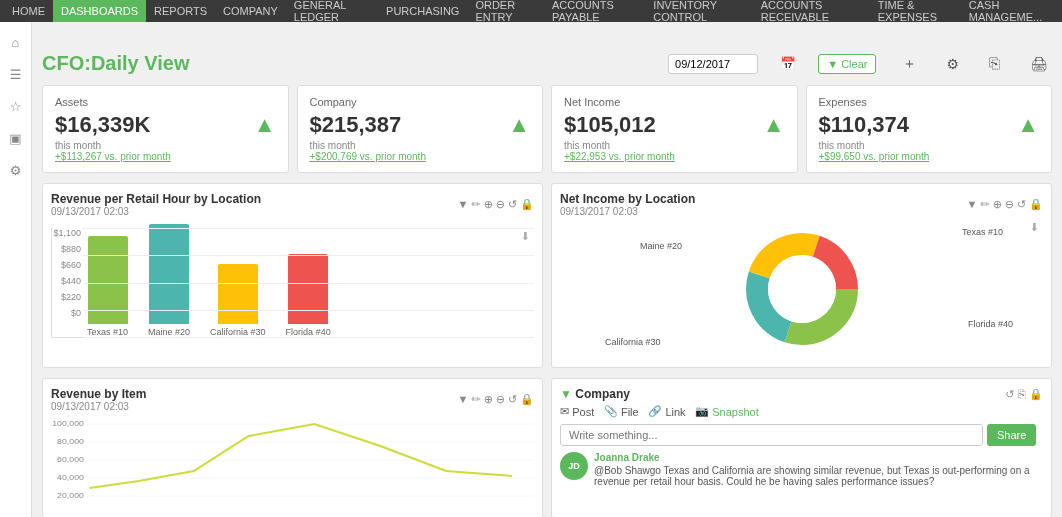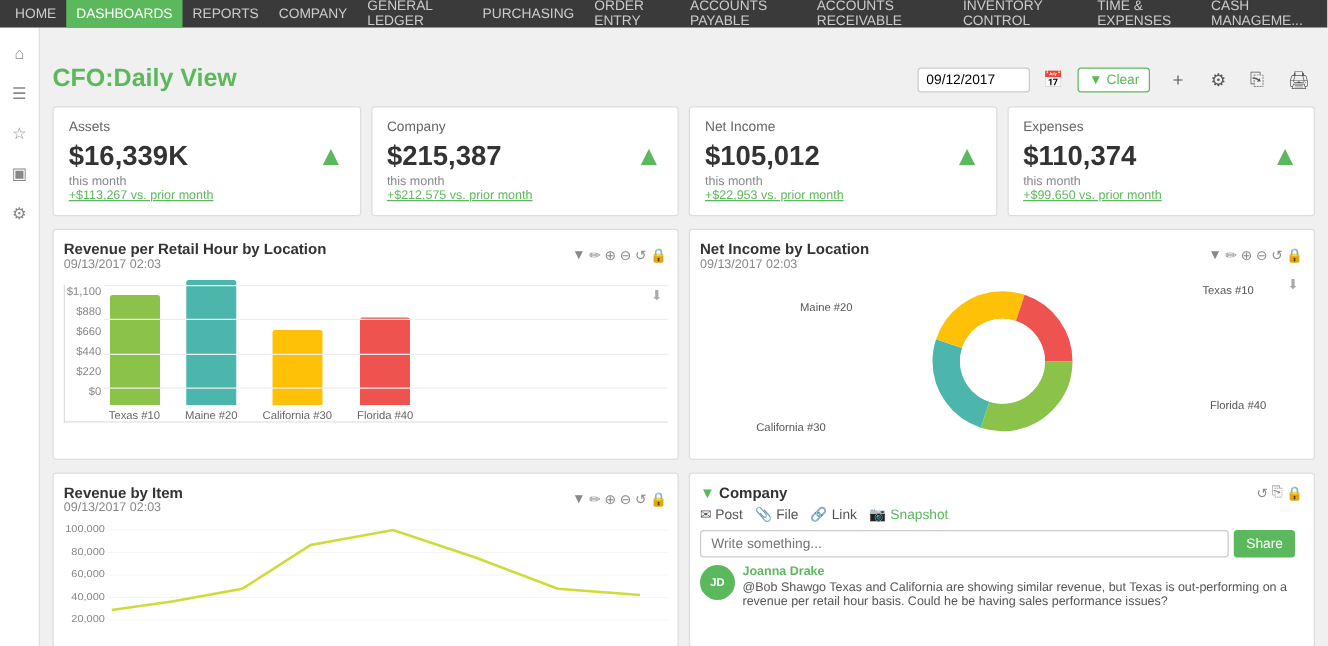--- a/index.html
+++ b/index.html
@@ -70,21 +70,21 @@
       margin-bottom: 10px;
     }
     .page-title {
       color: #5cb85c;
       font-size: 20px;
       font-weight: bold;
     }
     .header-controls {
       display: flex;
       align-items: center;
-      gap: 11px;
+      gap: 22px;
     }
     .date-input {
       border: 1px solid #ccc;
       padding: 3px 6px;
       font-size: 11px;
       border-radius: 3px;
       width: 90px;
     }
     .clear-btn {
       background: #fff;
@@ -288,22 +288,22 @@
 
 <div class="top-nav">
   <div class="top-nav-item">HOME</div>
   <div class="top-nav-item active">DASHBOARDS</div>
   <div class="top-nav-item">REPORTS</div>
   <div class="top-nav-item">COMPANY</div>
   <div class="top-nav-item">GENERAL LEDGER</div>
   <div class="top-nav-item">PURCHASING</div>
   <div class="top-nav-item">ORDER ENTRY</div>
   <div class="top-nav-item">ACCOUNTS PAYABLE</div>
+  <div class="top-nav-item">INVENTORY CONTROL</div>
   <div class="top-nav-item">ACCOUNTS RECEIVABLE</div>
-  <div class="top-nav-item">INVENTORY CONTROL</div>
   <div class="top-nav-item">TIME &amp; EXPENSES</div>
   <div class="top-nav-item">CASH MANAGEME...</div>
 </div>
 
 <div class="sidebar">
   <div class="sidebar-icon">⌂</div>
   <div class="sidebar-icon">☰</div>
   <div class="sidebar-icon">☆</div>
   <div class="sidebar-icon">▣</div>
   <div class="sidebar-icon">⚙</div>
@@ -337,21 +337,21 @@
       <div class="kpi-sub">this month</div>
       <div class="kpi-change">+$113,267 vs. prior month</div>
     </div>
     <div class="kpi-card">
       <div class="kpi-label">Company</div>
       <div class="kpi-value-row">
         <div class="kpi-value">$215,387</div>
         <div class="kpi-arrow">▲</div>
       </div>
       <div class="kpi-sub">this month</div>
-      <div class="kpi-change">+$212,575 vs. prior month</div>
+      <div class="kpi-change">+$200,769 vs. prior month</div>
     </div>
     <div class="kpi-card">
       <div class="kpi-label">Net Income</div>
       <div class="kpi-value-row">
         <div class="kpi-value">$105,012</div>
         <div class="kpi-arrow">▲</div>
       </div>
       <div class="kpi-sub">this month</div>
       <div class="kpi-change">+$22,953 vs. prior month</div>
     </div>

